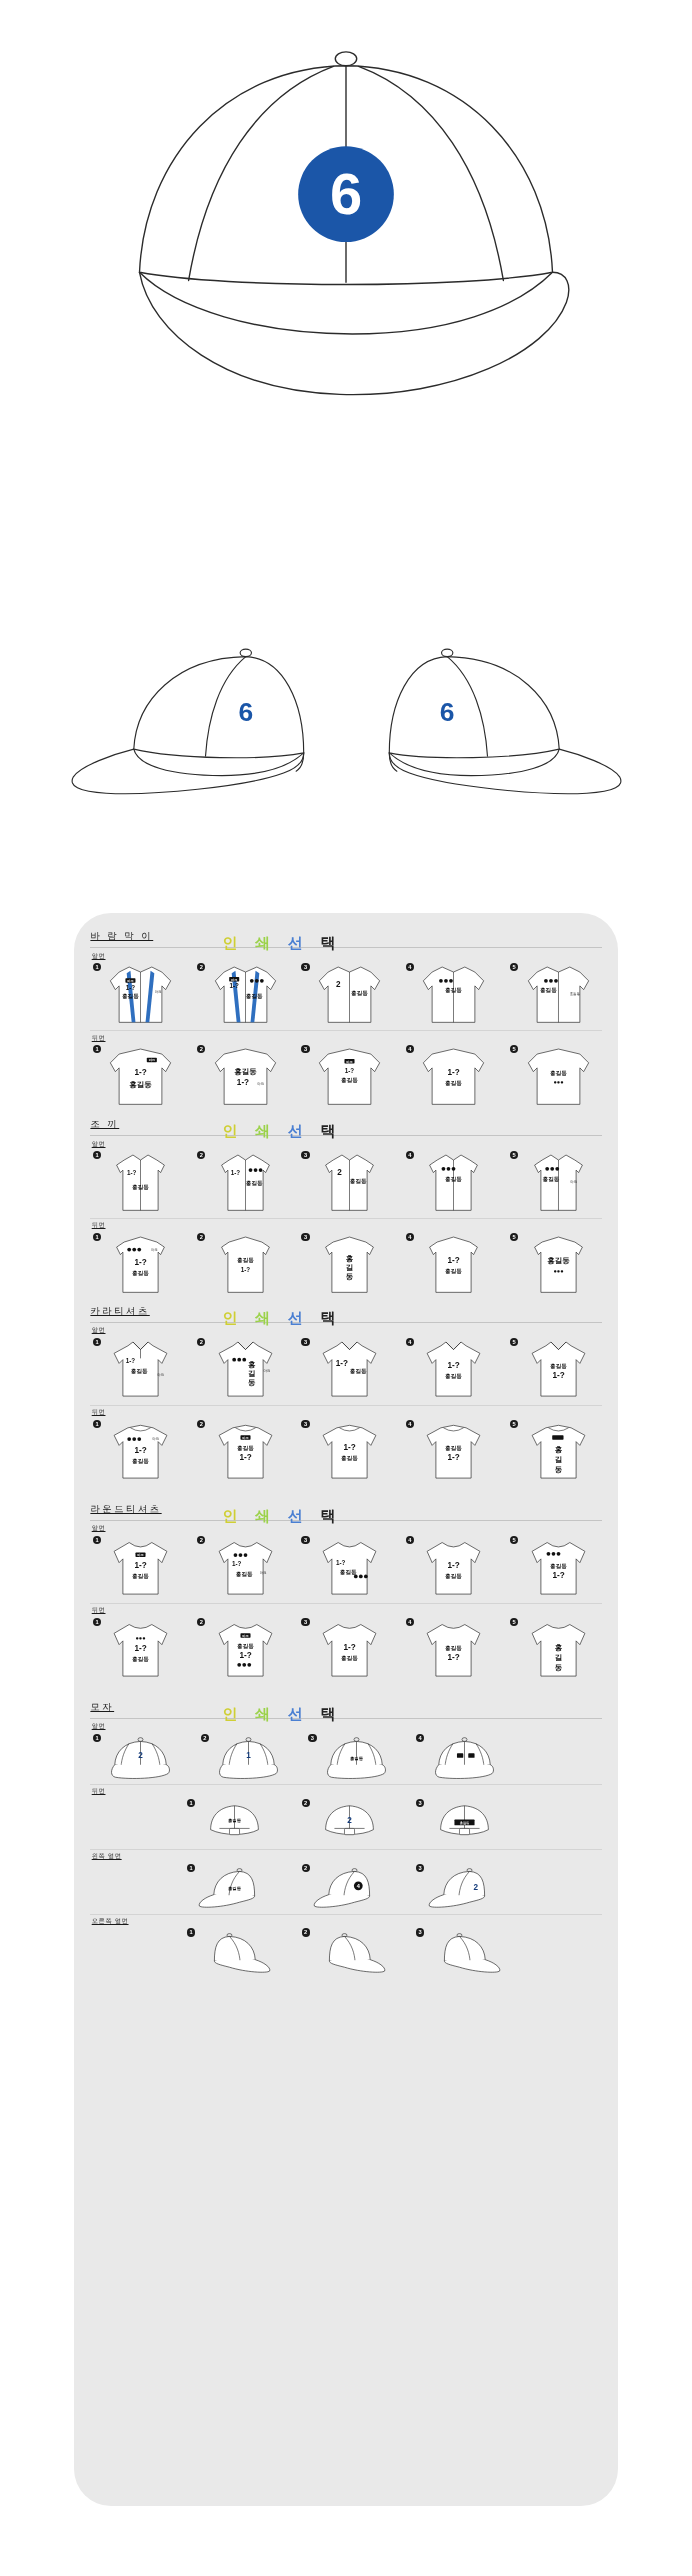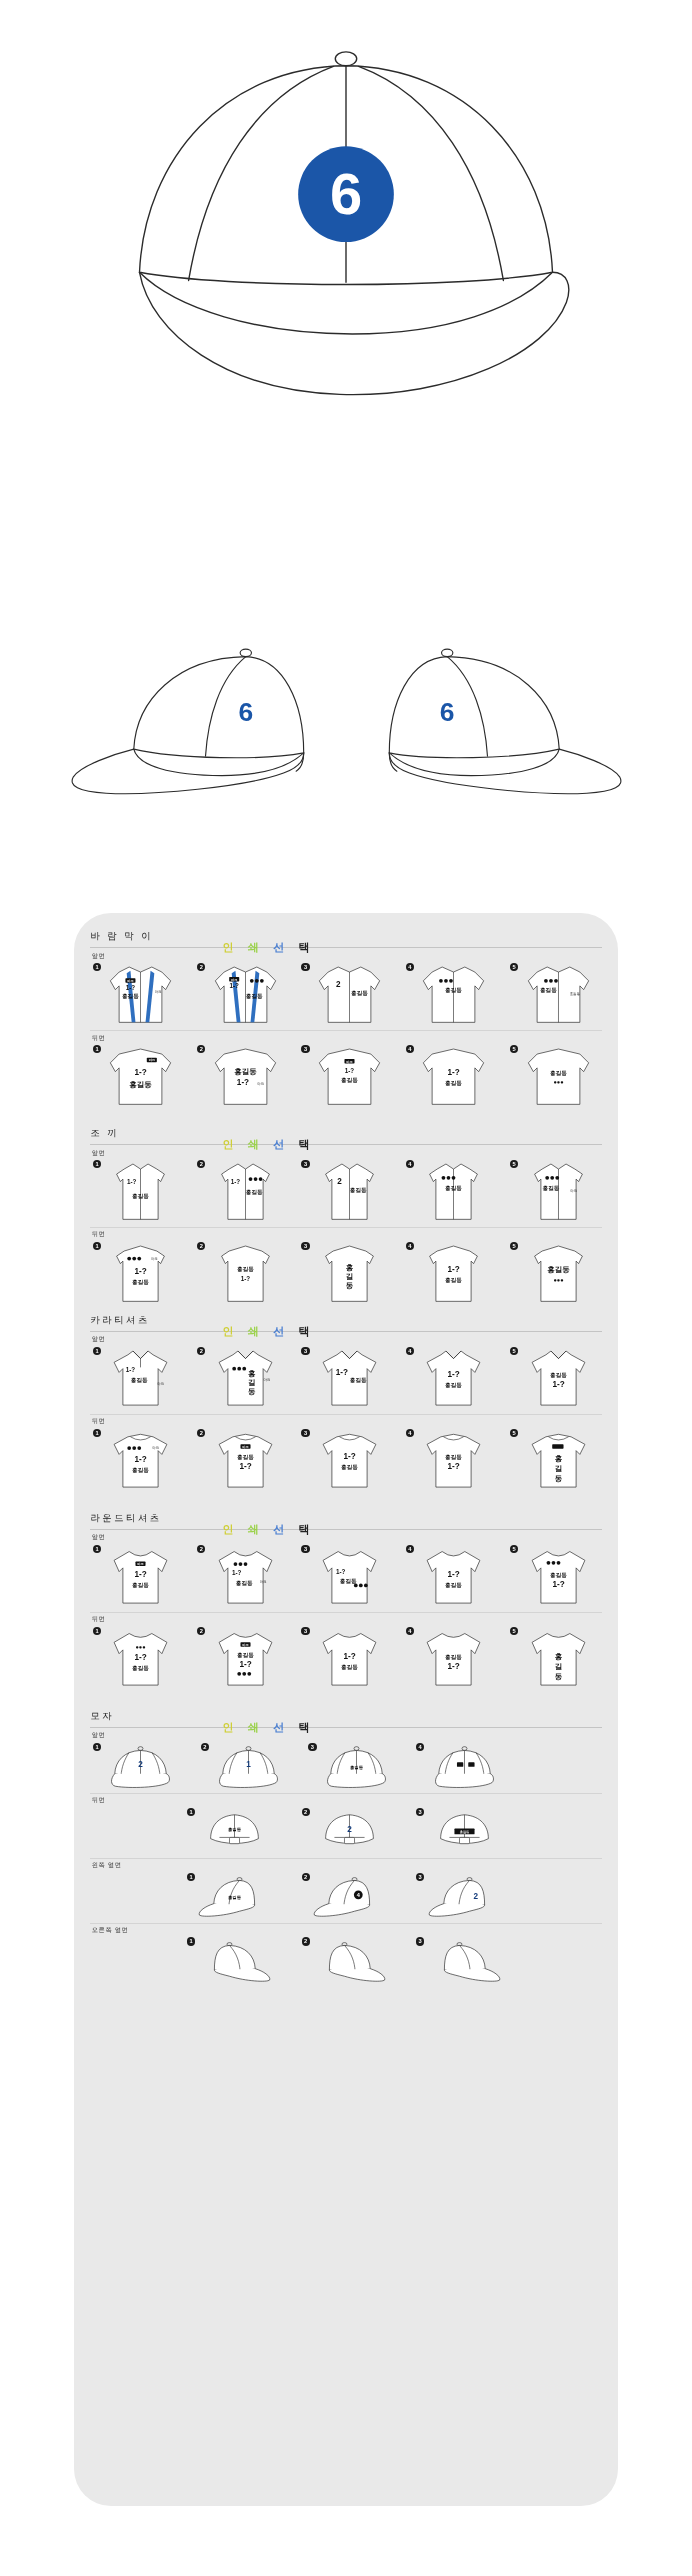--- a/index.html
+++ b/index.html
@@ -19,30 +19,30 @@
   .smallcaps{position:absolute;left:57px;top:642px;width:579px;height:208px;}
   .smallcaps svg{width:100%;height:100%;display:block;}
 
   
   .panel{
     position:absolute;left:74px;top:913px;width:544px;height:1593px;
     background:#e9e9e9;border-radius:37px;
   }
   .panel-inner{position:absolute;left:0;top:0;right:0;bottom:0;padding:14px 16.4px;box-sizing:border-box;}
 
-  .sec{position:relative;}
+  .sec{position:relative;text-decoration:underline;}
   .sec-head{
     display:flex;align-items:center;justify-content:flex-start;
     height:19px;position:relative;
   }
   .sec-title{
     font-size:9.4px;letter-spacing:2.5px;color:#222;font-weight:400;white-space:nowrap;
   }
   .print-select{
-    position:absolute;left:132px;top:13px;font-size:11px;letter-spacing:1.3px;font-weight:700;
+    position:absolute;left:132px;top:7px;font-size:15px;letter-spacing:1.3px;font-weight:700;
   }
   .ps1{color:#cfcf35;}
   .ps2{color:#9bd24a;}
   .ps3{color:#4a7fd2;}
   .ps4{color:#222;}
   .hr{height:0.6px;background:#c4c4c4;margin:1.3px 0 3.8px;}
   .hr-thin{height:0.6px;background:#d4d4d4;margin:2.5px 0 2.5px;}
 
   .side-label{font-size:6.3px;color:#333;margin:1.3px 0 1.3px 1.3px;letter-spacing:0.6px;}
 
@@ -272,21 +272,21 @@
             <svg viewBox="0 0 128 105">
               <path class="cloth" d="M30 16 L64 8 L98 16 L112 30 L104 44 L98 38 L98 96 L30 96 L30 38 L24 44 L16 30 Z"></path>
               <text class="g-name" x="64" y="50" text-anchor="middle">홍길동</text>
               <text class="g-dots" x="64" y="64" text-anchor="middle">●●●</text>
             </svg>
           </div>
         </div>
       </div>
     </div>
 
-    <div class="sec" style="margin-top:14px;">
+    <div class="sec" style="margin-top:5px;">
       <div class="sec-head">
         <span class="sec-title">조 끼</span>
         <span class="print-select">
           <span class="ps1">인</span>&nbsp;&nbsp;
           <span class="ps2">쇄</span>&nbsp;&nbsp;
           <span class="ps3">선</span>&nbsp;&nbsp;
           <span class="ps4">택</span>
         </span>
       </div>
       <div class="hr"></div>

